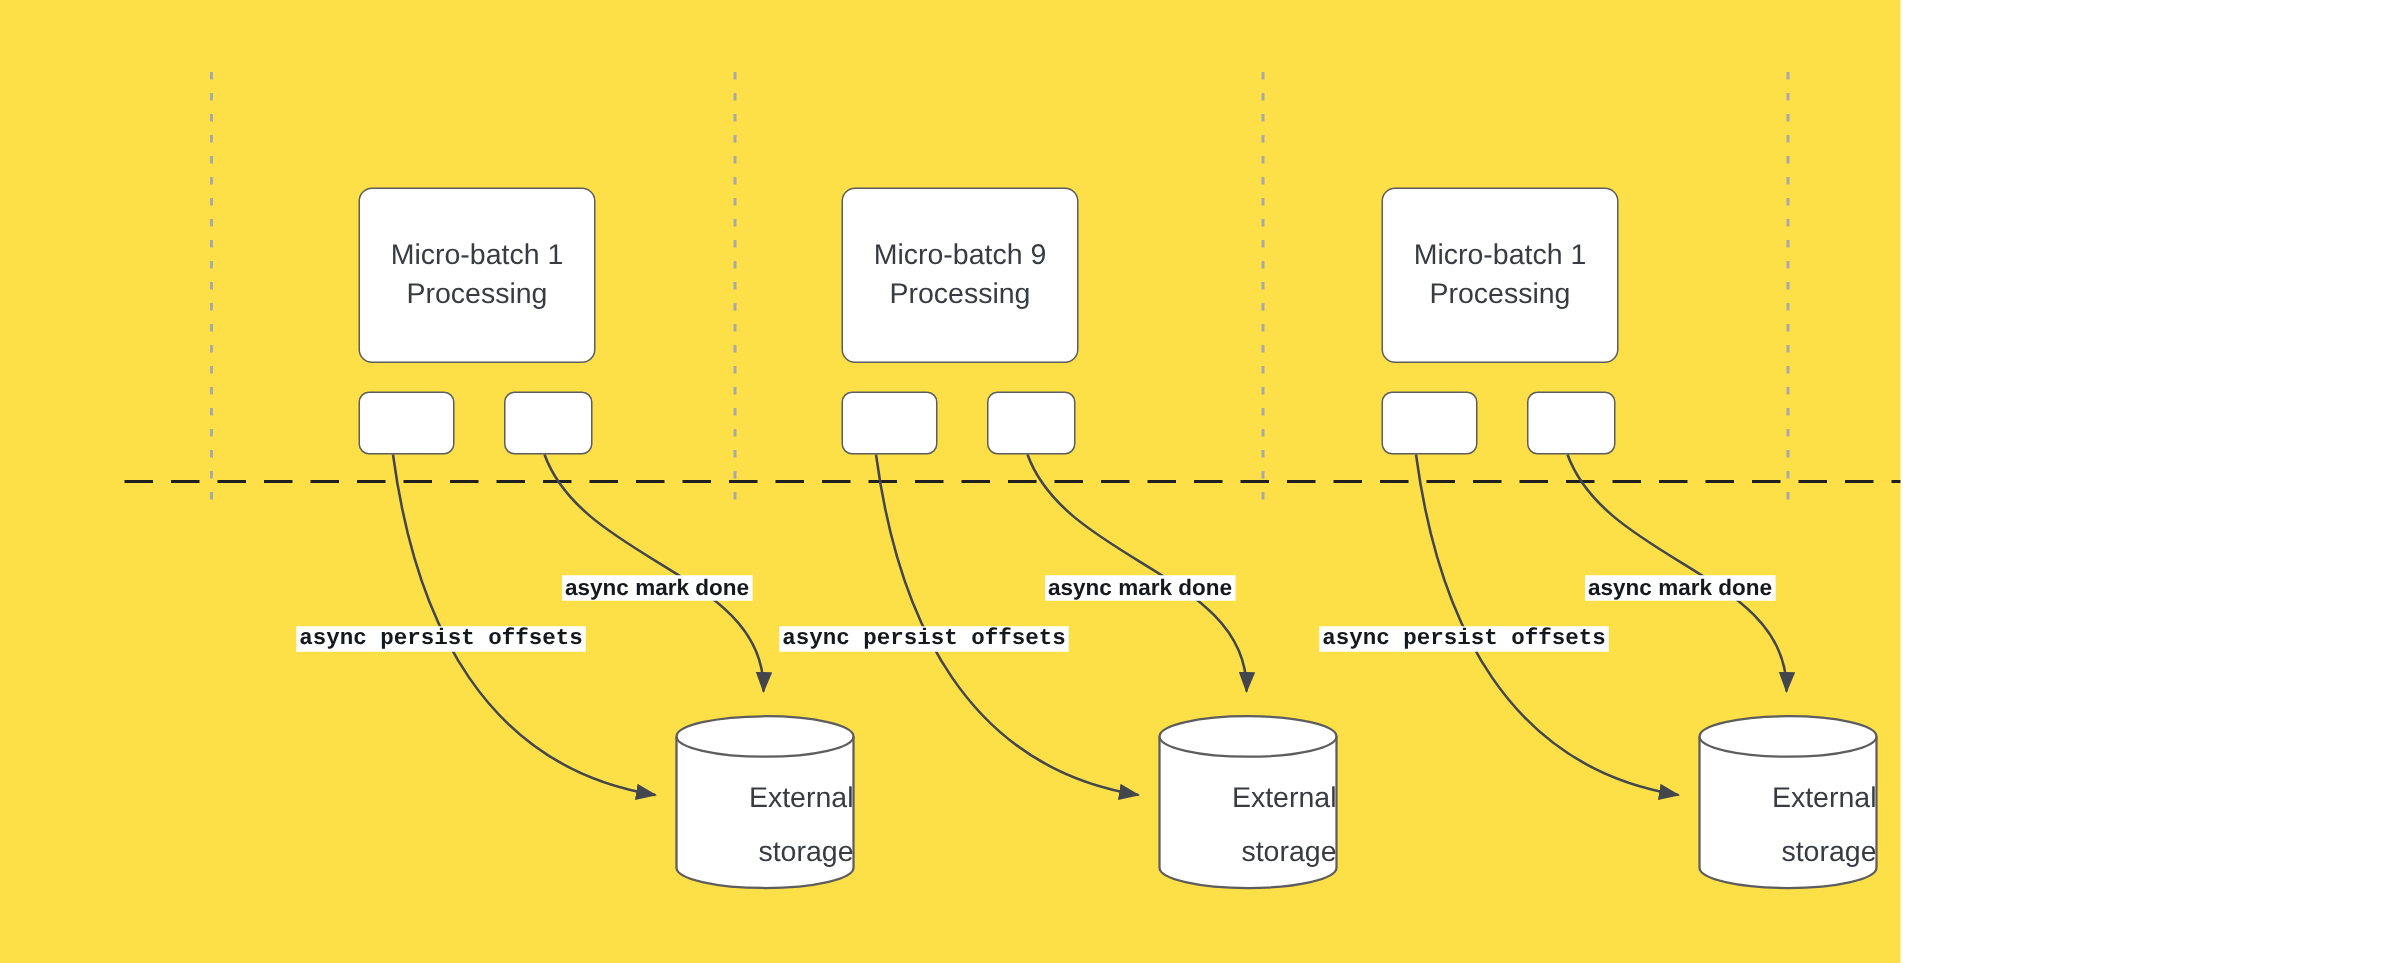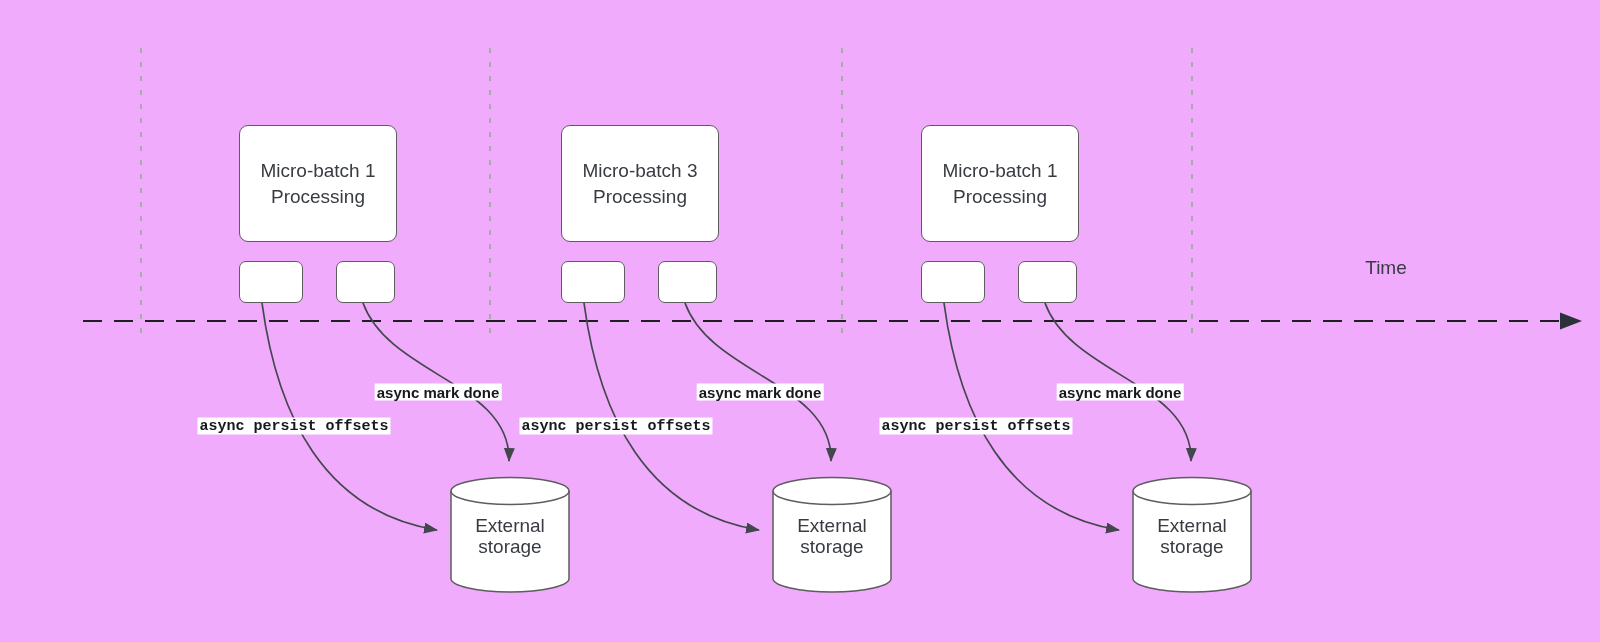--- a/index.html
+++ b/index.html
@@ -1,19 +1,19 @@
 <!DOCTYPE html>
 <html><head>
 <meta charset="utf-8">
 <style>
   html,body{margin:0;padding:0;background:#fff;}
   .canvas{
     position:relative;
-    width:1600px;height:642px;
-    background:#f0abfc;
+    width:1267px;height:642px;
+    background:#fde047;
     font-family:"Liberation Sans", sans-serif;
     overflow:hidden;
   }
   .layer-svg{position:absolute;left:0;top:0;}
   .group{position:absolute;top:0;width:345px;height:642px;}
   .proc-box{
     position:absolute;left:0;top:125px;width:158px;height:117px;
     box-sizing:border-box;border:1.5px solid #5d5d5d;border-radius:9px;background:#fff;
     display:flex;align-items:center;justify-content:center;
     text-align:center;font-size:19px;line-height:26px;color:#383c42;
@@ -27,21 +27,21 @@
   .task-box.b{left:97px;width:59px;}
   .edge-label{
     position:absolute;transform:translate(-50%,-50%);
     font-size:15px;font-weight:bold;color:#15181d;
     background:#ffffff;padding:0 2px;white-space:nowrap;
   }
   .edge-label.persist{left:55px;top:426px;font-family:Liberation Mono, monospace;}
   .edge-label.markdone{left:199px;top:392px;}
   .storage-label{
     position:absolute;left:212px;top:515px;width:118px;
-    text-align:center;font-size:19px;line-height:21px;color:#383c42;
+    text-align:right;font-size:19px;line-height:36px;color:#383c42;
     white-space:pre-line;
   }
   .time-label{
     position:absolute;left:1386px;top:268px;transform:translate(-50%,-50%);
     font-size:19px;color:#383c42;white-space:nowrap;
   }
 </style>
 </head>
 <body>
 
@@ -89,21 +89,21 @@
 Processing</div>
     <div class="task-box a"></div>
     <div class="task-box b"></div>
     <div class="edge-label persist">async persist offsets</div>
     <div class="edge-label markdone">async mark done</div>
     <div class="storage-label">External
 storage</div>
   </div>
 
   <div class="group" style="left:561px">
-    <div class="proc-box">Micro-batch 3
+    <div class="proc-box">Micro-batch 9
 Processing</div>
     <div class="task-box a"></div>
     <div class="task-box b"></div>
     <div class="edge-label persist">async persist offsets</div>
     <div class="edge-label markdone">async mark done</div>
     <div class="storage-label">External
 storage</div>
   </div>
 
   <div class="group" style="left:921px">

